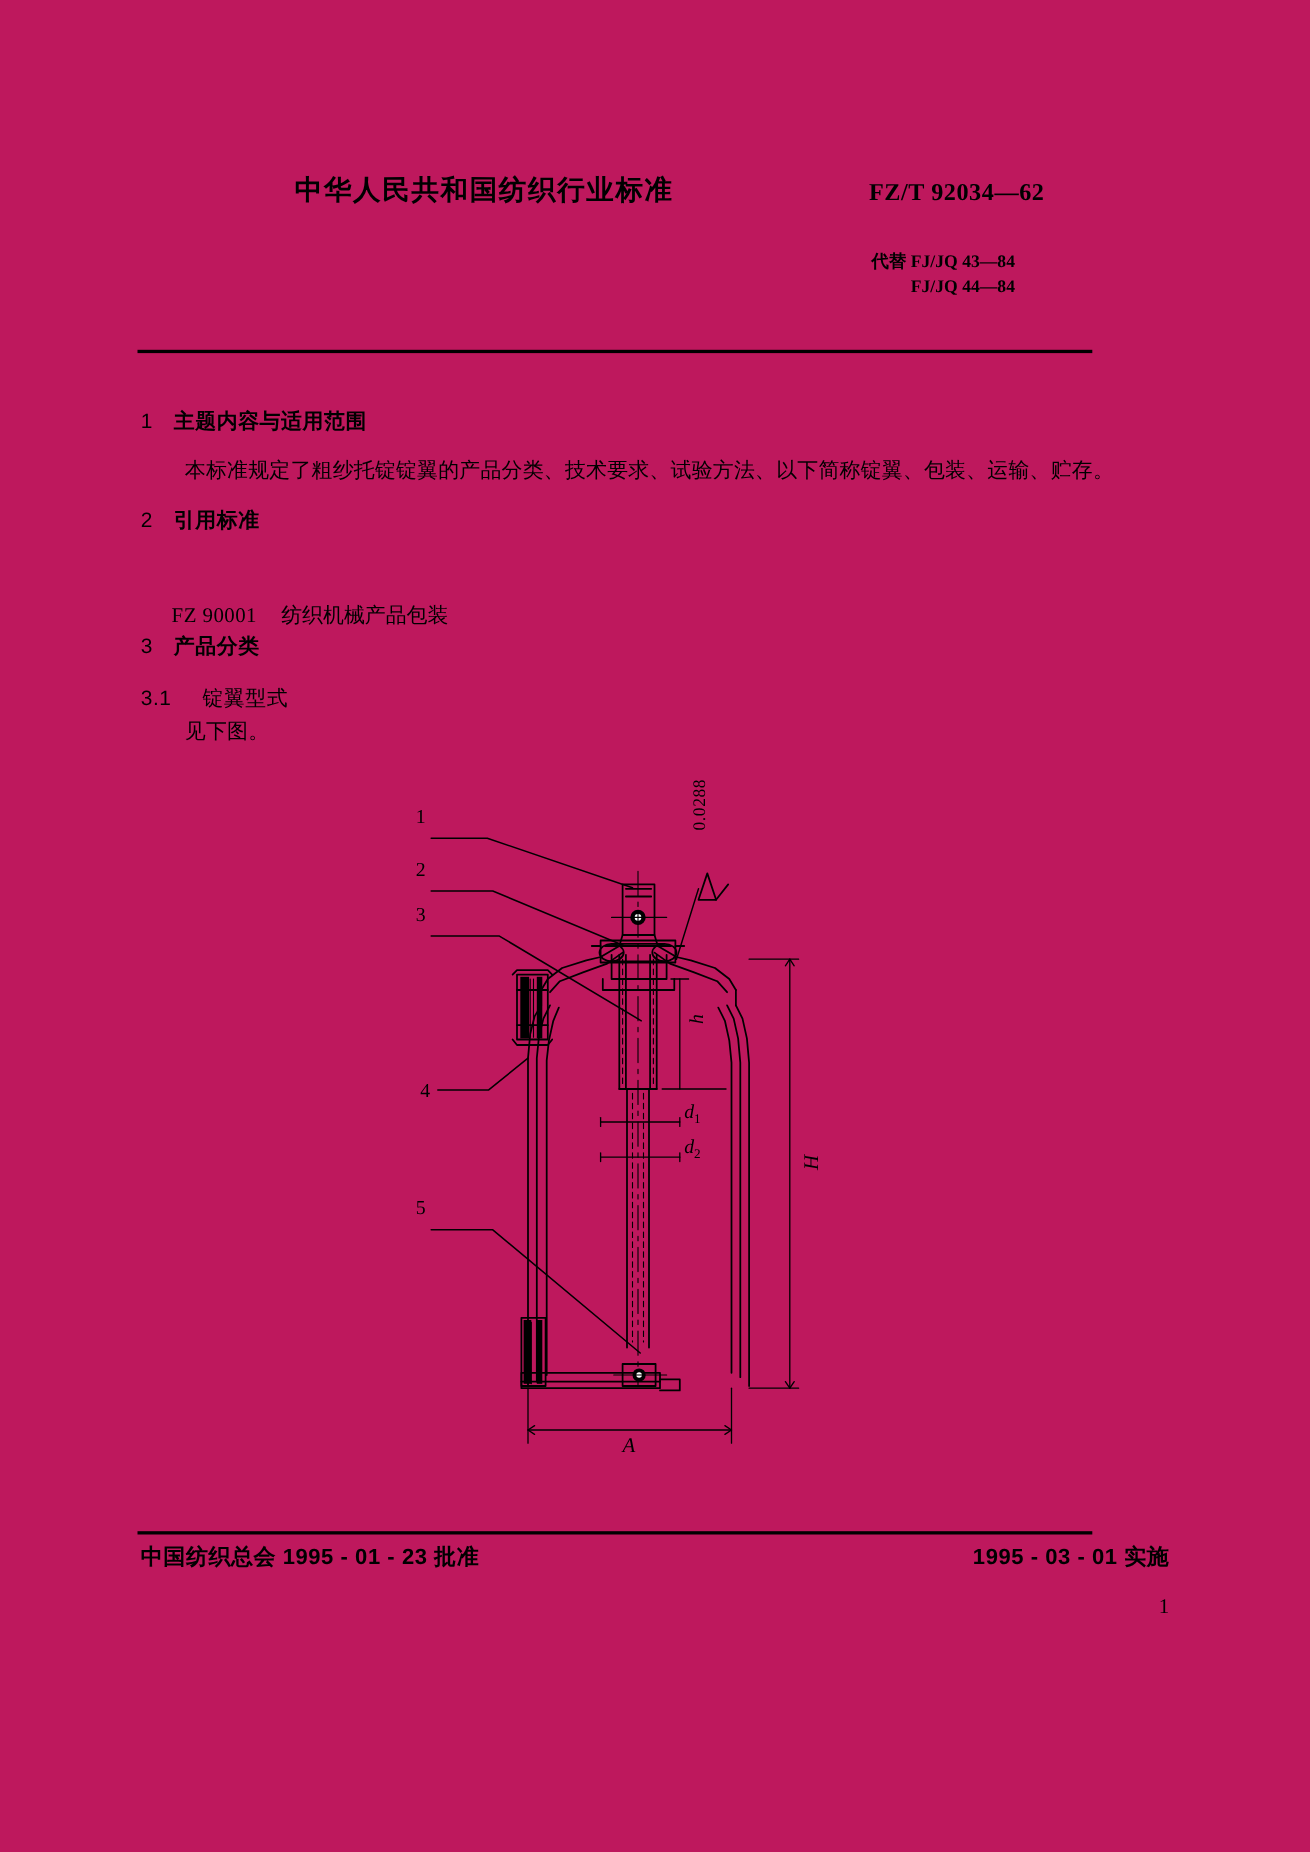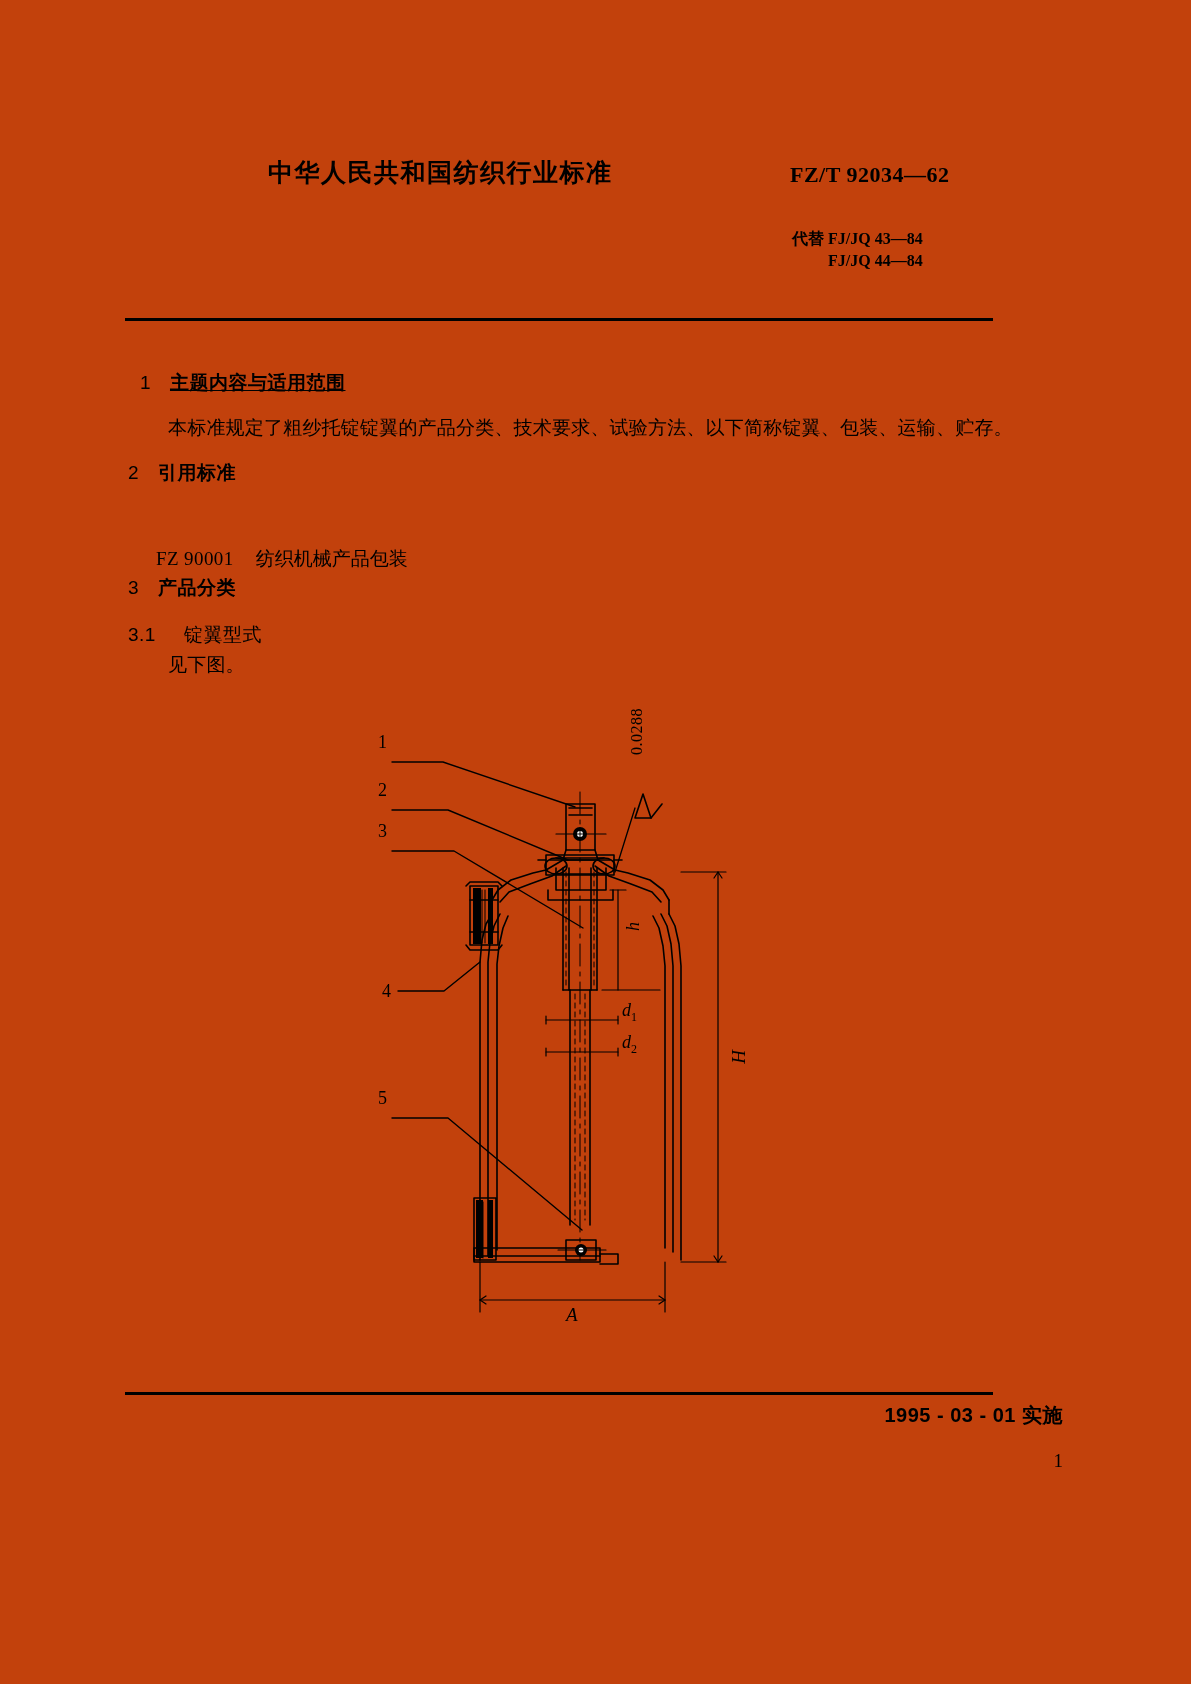--- a/index.html
+++ b/index.html
@@ -10,21 +10,21 @@
   }
   body {
     font-family: "Liberation Serif", "DejaVu Serif", serif;
     color: #000000;
   }
   .page {
     position: relative;
     width: 1191px;
     height: 1684px;
     margin: 0 auto;
-    background: #c2410c;
+    background: #be185d;
     overflow: hidden;
   }
 
   
   .hdr-org {
     position: absolute;
     left: 268px;
     top: 156px;
     font-family: "Liberation Sans", sans-serif;
     font-weight: bold;
@@ -181,21 +181,21 @@
 <div class="page">
 
   <div class="hdr-org">中华人民共和国纺织行业标准</div>
   <div class="hdr-code">FZ/T  92034—62</div>
   <div class="hdr-replace">
     <span>代替 FJ/JQ 43—84</span>
     <span class="r2">FJ/JQ 44—84</span>
   </div>
   <div class="rule-top"></div>
 
-  <div class="sec-head" style="left:140px; top:370px;text-decoration:underline;">
+  <div class="sec-head" style="left:128px; top:370px;">
     <span class="num">1</span><span>主题内容与适用范围</span>
   </div>
   <div class="para" style="left:168px; top:415px;">本标准规定了粗纱托锭锭翼的产品分类、技术要求、试验方法、以下简称锭翼、包装、运输、贮存。</div>
 
   <div class="sec-head" style="left:128px; top:460px;">
     <span class="num">2</span><span>引用标准</span>
   </div>
   <div class="para-serif refstd" style="left:156px; top:535px;margin-top:11px;">
     <span class="code">FZ 90001</span><span class="gap"></span><span>纺织机械产品包装</span>
   </div>
@@ -397,16 +397,17 @@
     <div style="position:absolute; left:252px; top:332px; font-family:'Liberation Serif',serif; font-size:18px; font-style:italic;"><span>d</span><sub style="font-style:normal; font-size:12px;">2</sub></div>
 
     <div style="position:absolute; left:358px; top:350px; font-family:'Liberation Serif',serif; font-size:19px;
                 font-style:italic; writing-mode:vertical-rl; transform:rotate(180deg);">H</div>
 
     <div style="position:absolute; left:196px; top:604px; font-family:'Liberation Serif',serif; font-size:19px; font-style:italic;">A</div>
   </div>
 
 
   <div class="rule-bottom"></div>
+  <div class="foot-left">中国纺织总会 1995 - 01 - 23 批准</div>
   <div class="foot-right">1995 - 03 - 01 实施</div>
   <div class="page-num">1</div>
 
 </div>
 
 </body></html>

